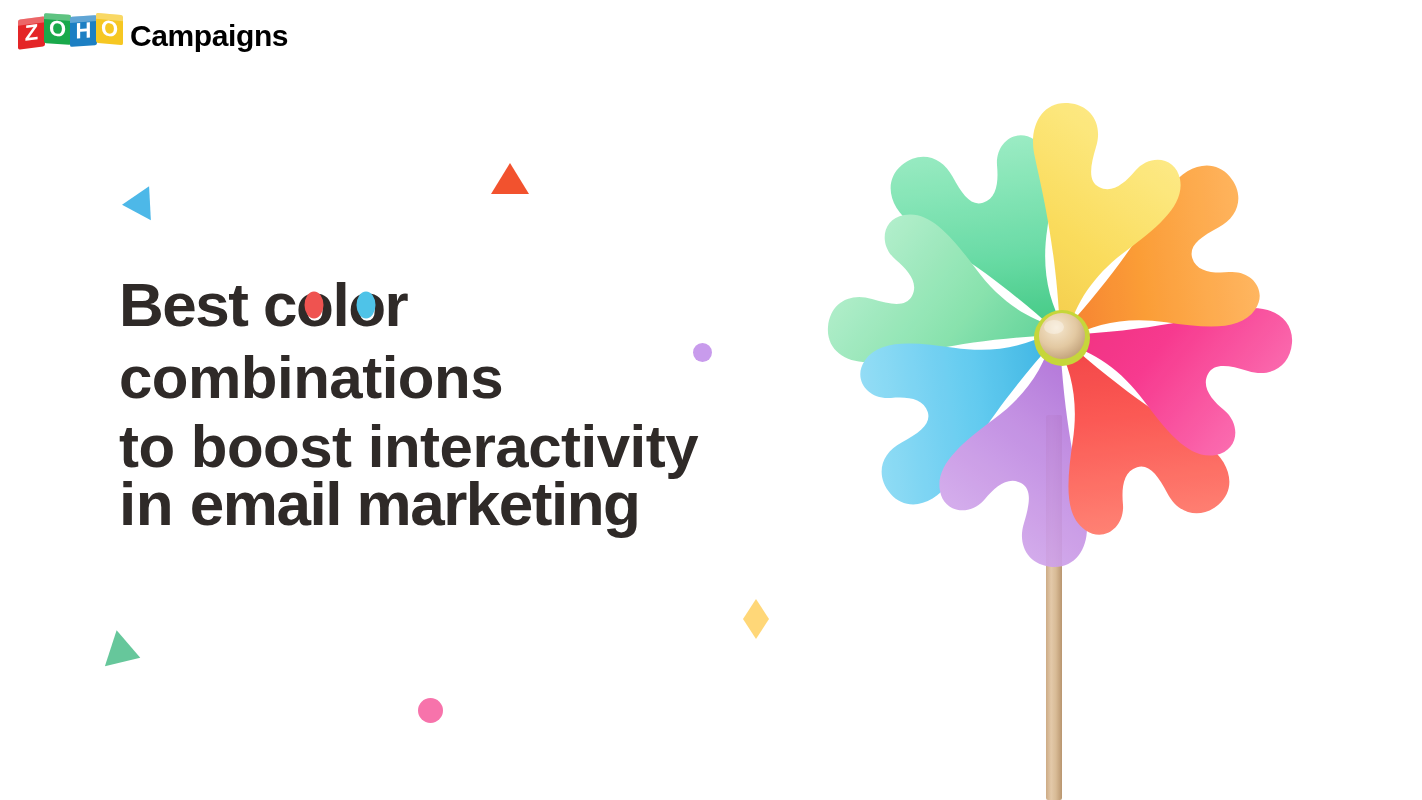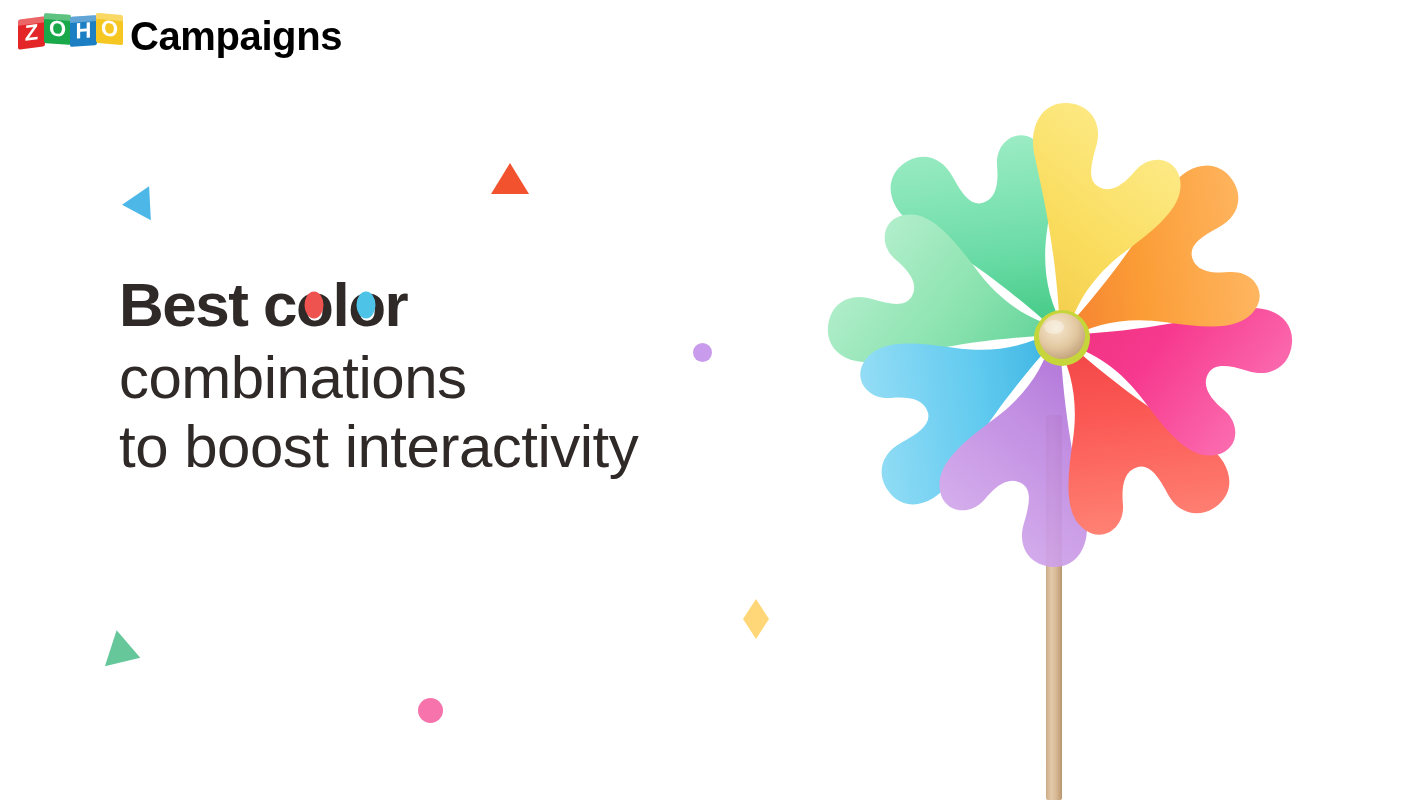--- a/index.html
+++ b/index.html
@@ -43,37 +43,37 @@
     background:rgba(255,255,255,0.30);
     border-radius:2px 2px 0 0;
   }
   .zt-z { background:#e42527; transform:skewY(-7deg) translateY(3px); }
   .zt-o1{ background:#19a94b; transform:skewY(4deg)  translateY(-1px); }
   .zt-h { background:#1c7fc3; transform:skewY(-4deg) translateY(1px); }
   .zt-o2{ background:#f6c722; transform:skewY(5deg)  translateY(-1px); }
 
   #campaigns-word {
     color:#000000;
-    font-size:40px;
+    font-size:30px;
     font-weight:700;
     letter-spacing:-0.4px;
     line-height:1;
     padding-bottom:2px;
     font-family:"Liberation Sans", sans-serif;
   }
 
   
   #headline {
     position:absolute;
     left:119px; top:276px;
     color:#2f2a28;
   }
   .hl-line { line-height:0.95; white-space:nowrap; }
   .hl-bold  { font-weight:700; letter-spacing:-1.5px; }
-  .hl-light { font-weight:400; letter-spacing:-0.5px; }
+  .hl-light { font-weight:700; letter-spacing:-0.5px; }
 
   #hl-line-1 { font-size:62px; margin-bottom:14px; }
   #hl-line-2 { font-size:60px; margin-bottom:12px; }
   #hl-line-3 { font-size:60px; margin-bottom:0; }
   #hl-line-4 { font-size:62px; }
 
   .o-dot { position:relative; display:inline-block; }
   .o-dot .fill {
     position:absolute;
     left:50%; top:50%;
@@ -169,20 +169,21 @@
   </div>
 
   <div id="headline">
 
     <div class="hl-line hl-bold" id="hl-line-1"><span>Best c</span><span class="o-dot o-red"><span>o</span><span class="fill"></span></span><span>l</span><span class="o-dot o-blue"><span>o</span><span class="fill"></span></span><span>r</span></div>
 
     <div class="hl-line hl-light" id="hl-line-2">combinations</div>
 
     <div class="hl-line hl-light" id="hl-line-3">to boost interactivity</div>
 
+    <div class="hl-line" id="hl-line-4"><span class="hl-light">in </span><span class="hl-bold">email marketing</span></div>
 
   </div>
 
   <div class="shape" id="tri-blue"></div>
   <div class="shape" id="tri-orange"></div>
   <div class="shape" id="dot-purple"></div>
   <div class="shape" id="tri-green"></div>
   <div class="shape" id="diamond-yellow"></div>
   <div class="shape" id="dot-pink"></div>
 

